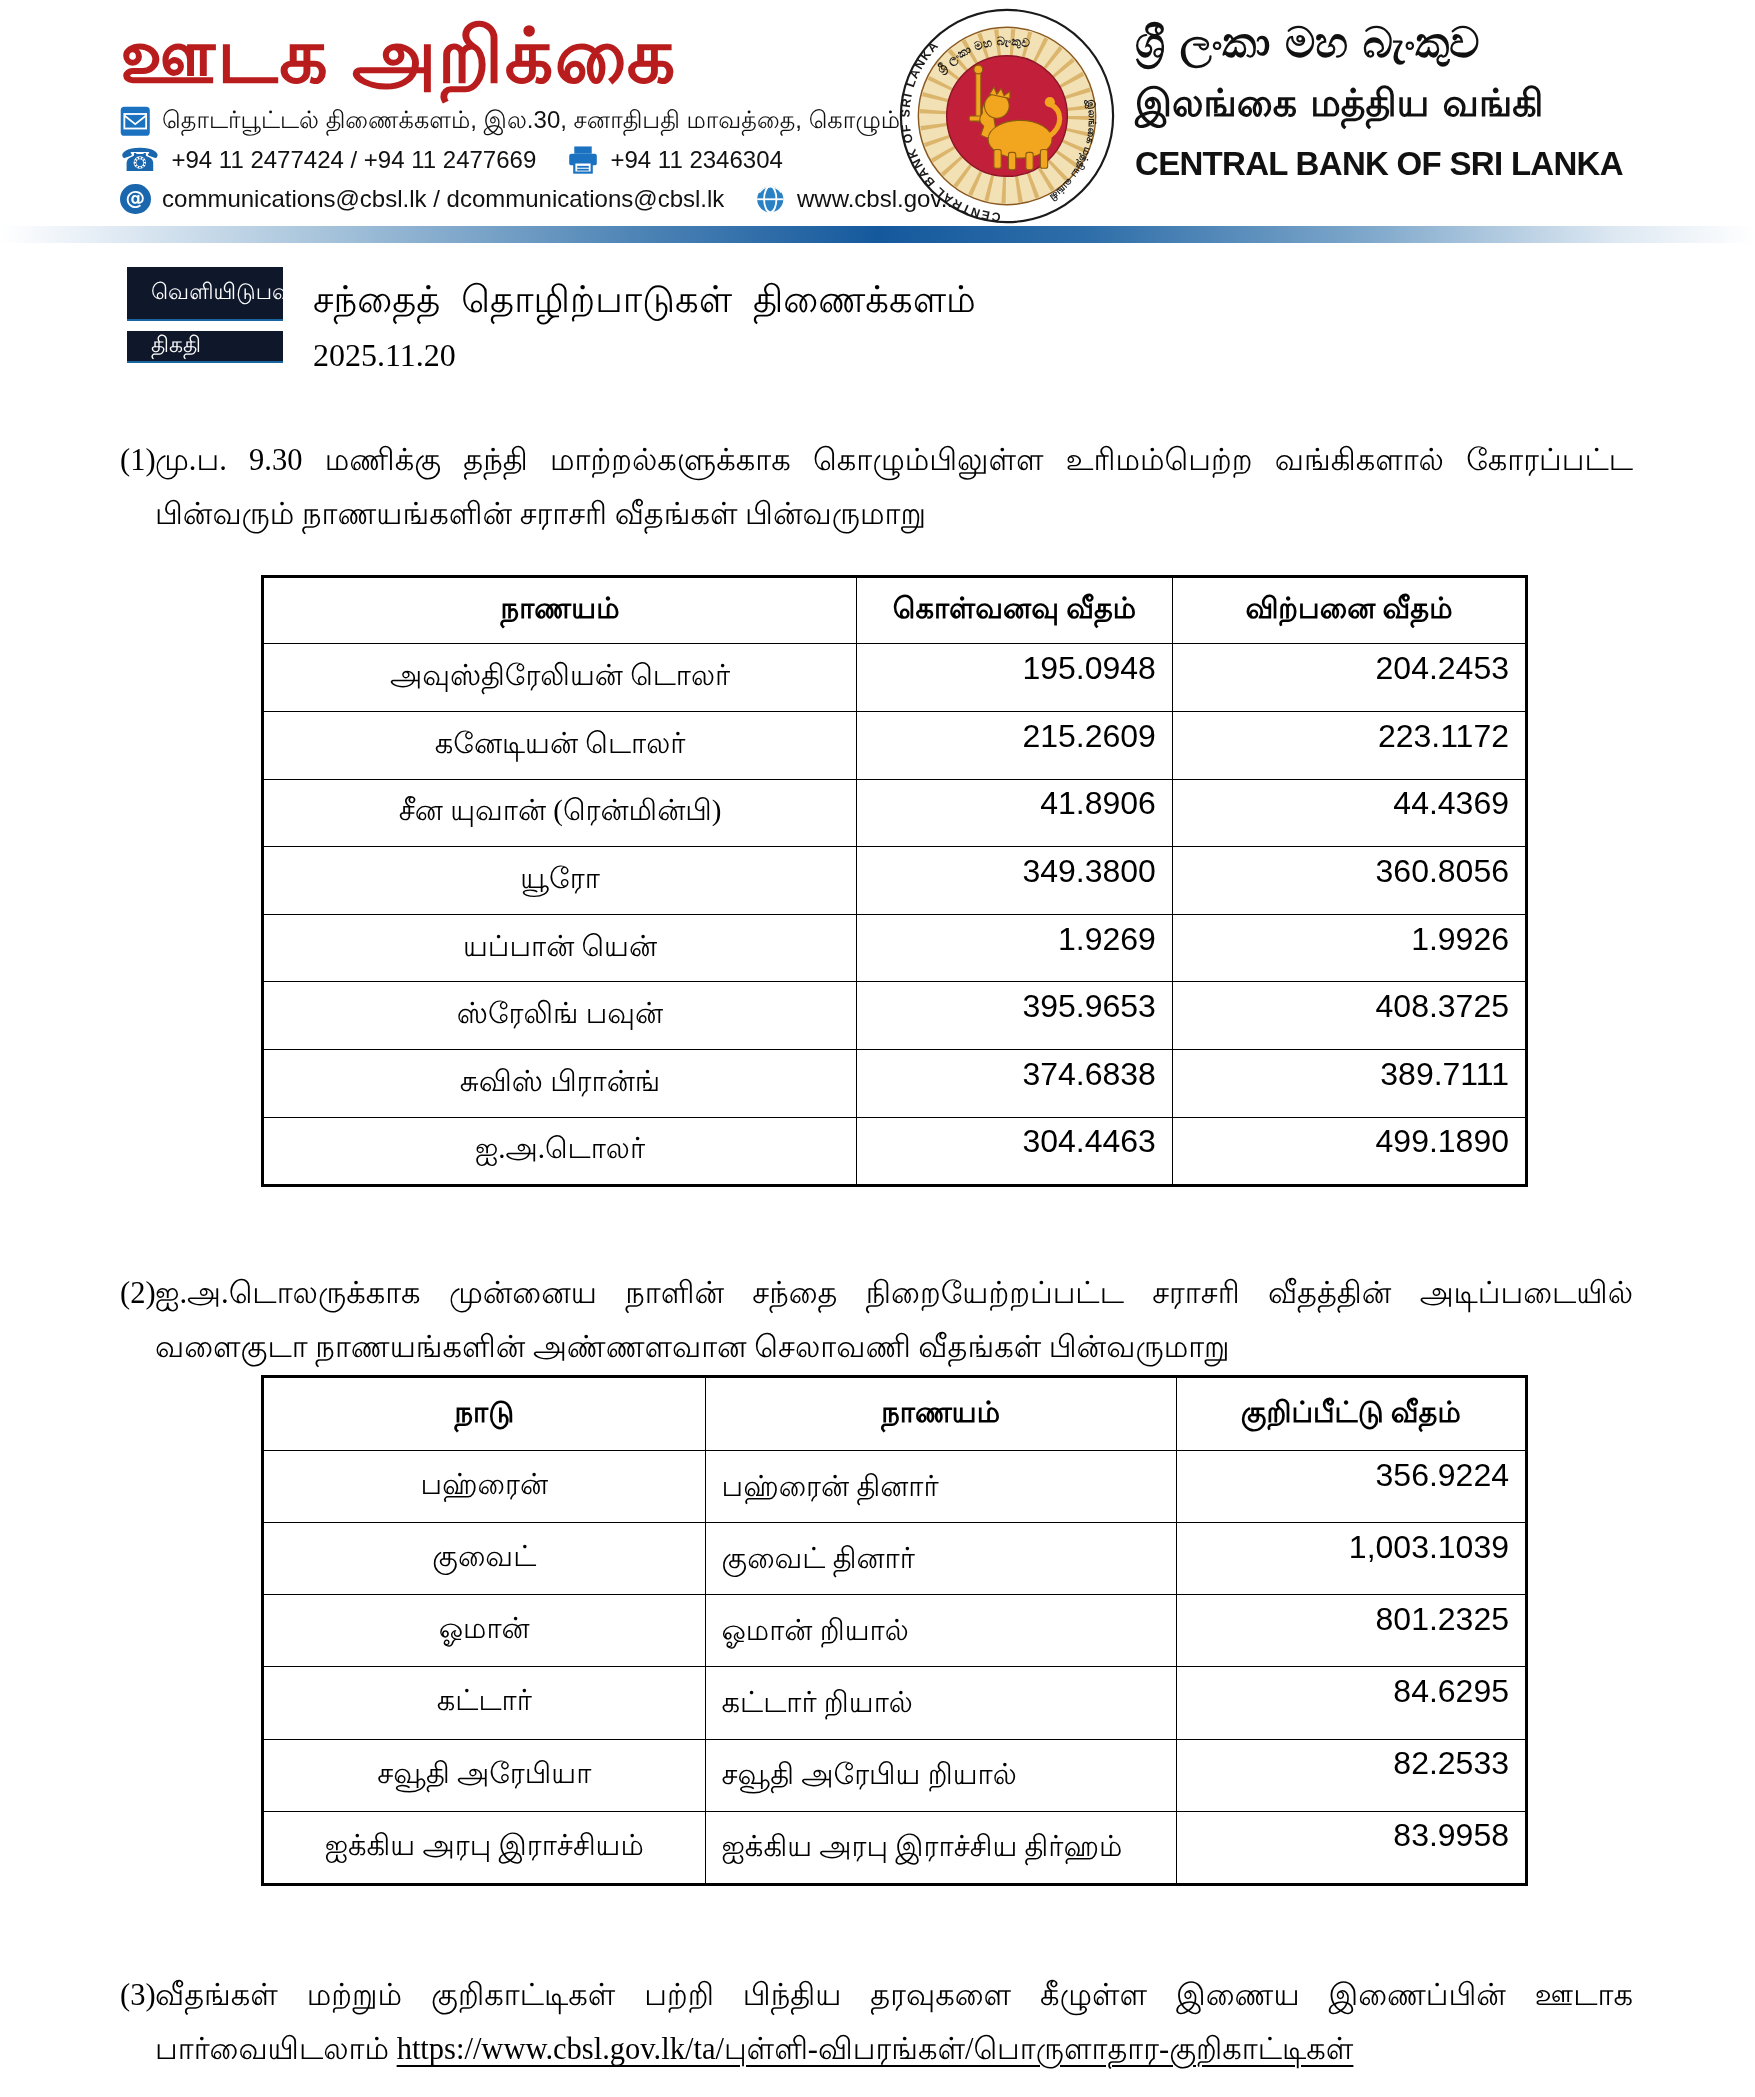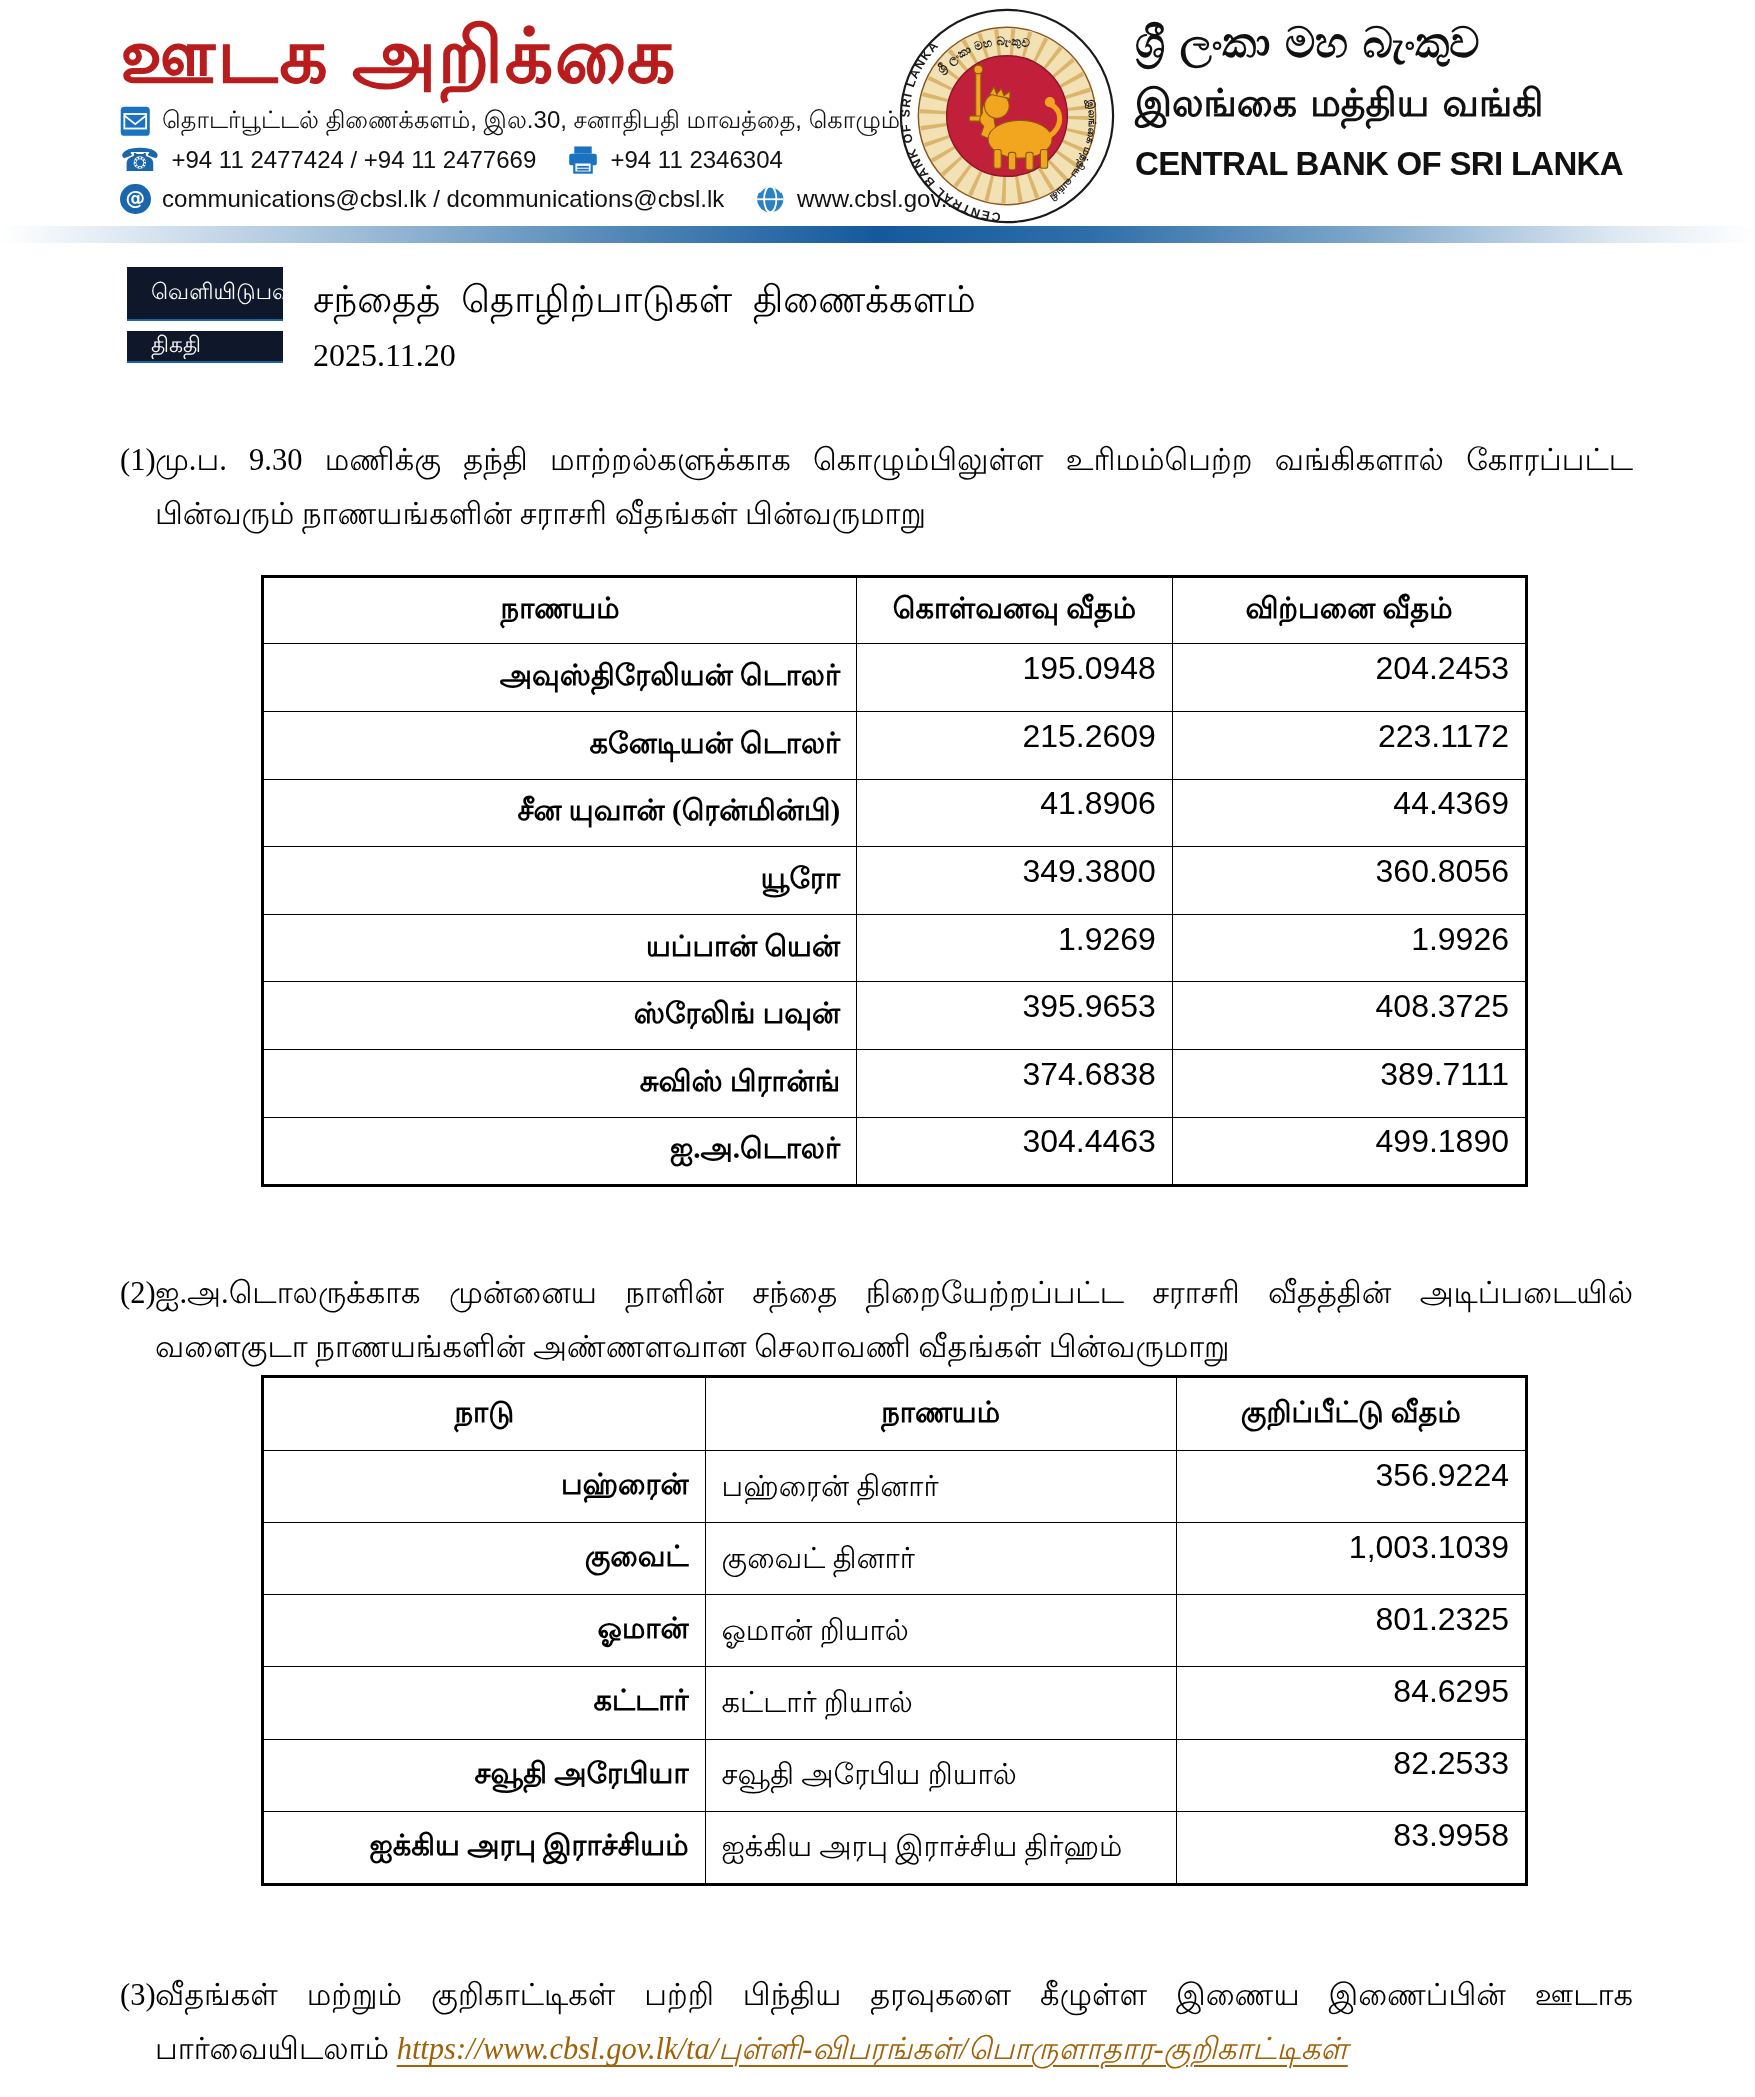--- a/index.html
+++ b/index.html
@@ -63,42 +63,42 @@
   
   .item{
     position:absolute;left:120px;width:1513px;
     font-size:30.5px;line-height:1.78;text-align:justify;
   }
   .item .num{position:absolute;left:0;top:0;}
   .item .body{display:block;margin-left:35px;}
   .item1{top:433px;}
   .item2{top:1266px;}
   .item3{top:1968px;}
-  a.doclink{color:#a16207;text-decoration:underline;text-decoration-thickness:2.2px;text-underline-offset:5.8px;font-style:italic;}
+  a.doclink{color:#000000;text-decoration:underline;text-decoration-thickness:2.2px;text-underline-offset:5.8px;}
 
   
   table.rates{
     position:absolute;left:262px;width:1265px;
     border-collapse:collapse;table-layout:fixed;
     font-size:29px;
   }
   table.rates, table.rates th, table.rates td{border:1.5px solid #000;}
   table.rates{border:2.2px solid #000;outline:0.7px solid #000;}
   table.rates th{
     font-weight:bold;text-align:center;vertical-align:middle;
     padding:10.2px 7.3px;
   }
   table.rates td{padding:5.8px 16px;}
   .t1{top:576px;}
   .t1 th{height:45px;}
   .t1 td{height:55px;}
   .t2{top:1376px;}
   .t2 th{height:52px;}
   .t2 td{height:54px;}
-  td.c-label{vertical-align:middle;text-align:right;font-weight:bold;}
+  td.c-label{vertical-align:middle;text-align:center;}
   td.c-label2{vertical-align:top;text-align:left;padding-top:10.2px;line-height:2.05;}
   td.c-num{vertical-align:top;text-align:right;
     font-family:"Liberation Sans", sans-serif;font-size:32px;padding-top:7.3px;}
   th.h-top{vertical-align:top;padding-top:13px;}
 </style>
 </head>
 <body>
 
 <div class="page">
 

